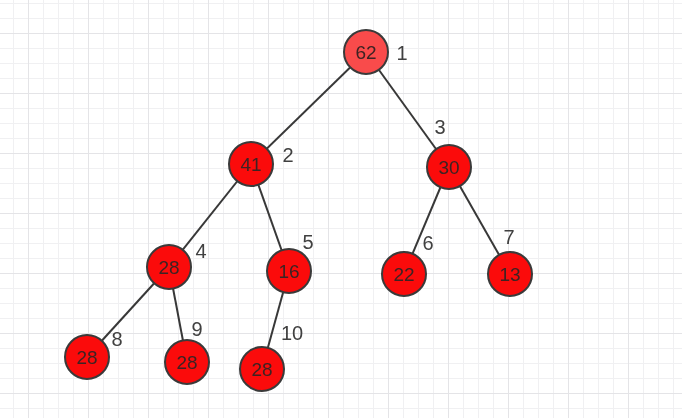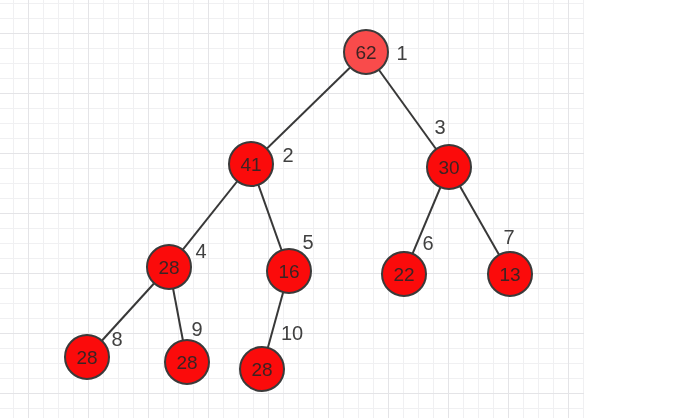--- a/index.html
+++ b/index.html
@@ -7,21 +7,21 @@
     padding: 0;
   }
   body {
     width: 682px;
     height: 418px;
     overflow: hidden;
     font-family: "Liberation Sans", "DejaVu Sans", sans-serif;
   }
   .canvas {
     position: relative;
-    width: 584px;
+    width: 682px;
     height: 418px;
     background-color: var(--bg, #ffffff);
     
     background-image:
       linear-gradient(to right, var(--grid-major, #e4e4e7) 1px, transparent 1px),
       linear-gradient(to bottom, var(--grid-major, #e4e4e7) 1px, transparent 1px),
       linear-gradient(to right, var(--grid-minor, #f0f0f2) 1px, transparent 1px),
       linear-gradient(to bottom, var(--grid-minor, #f0f0f2) 1px, transparent 1px);
     background-size: 60px 60px, 60px 60px, 15px 15px, 15px 15px;
     background-position: 28px 0px, 0px 33px, 13px 0px, 0px 3px;

